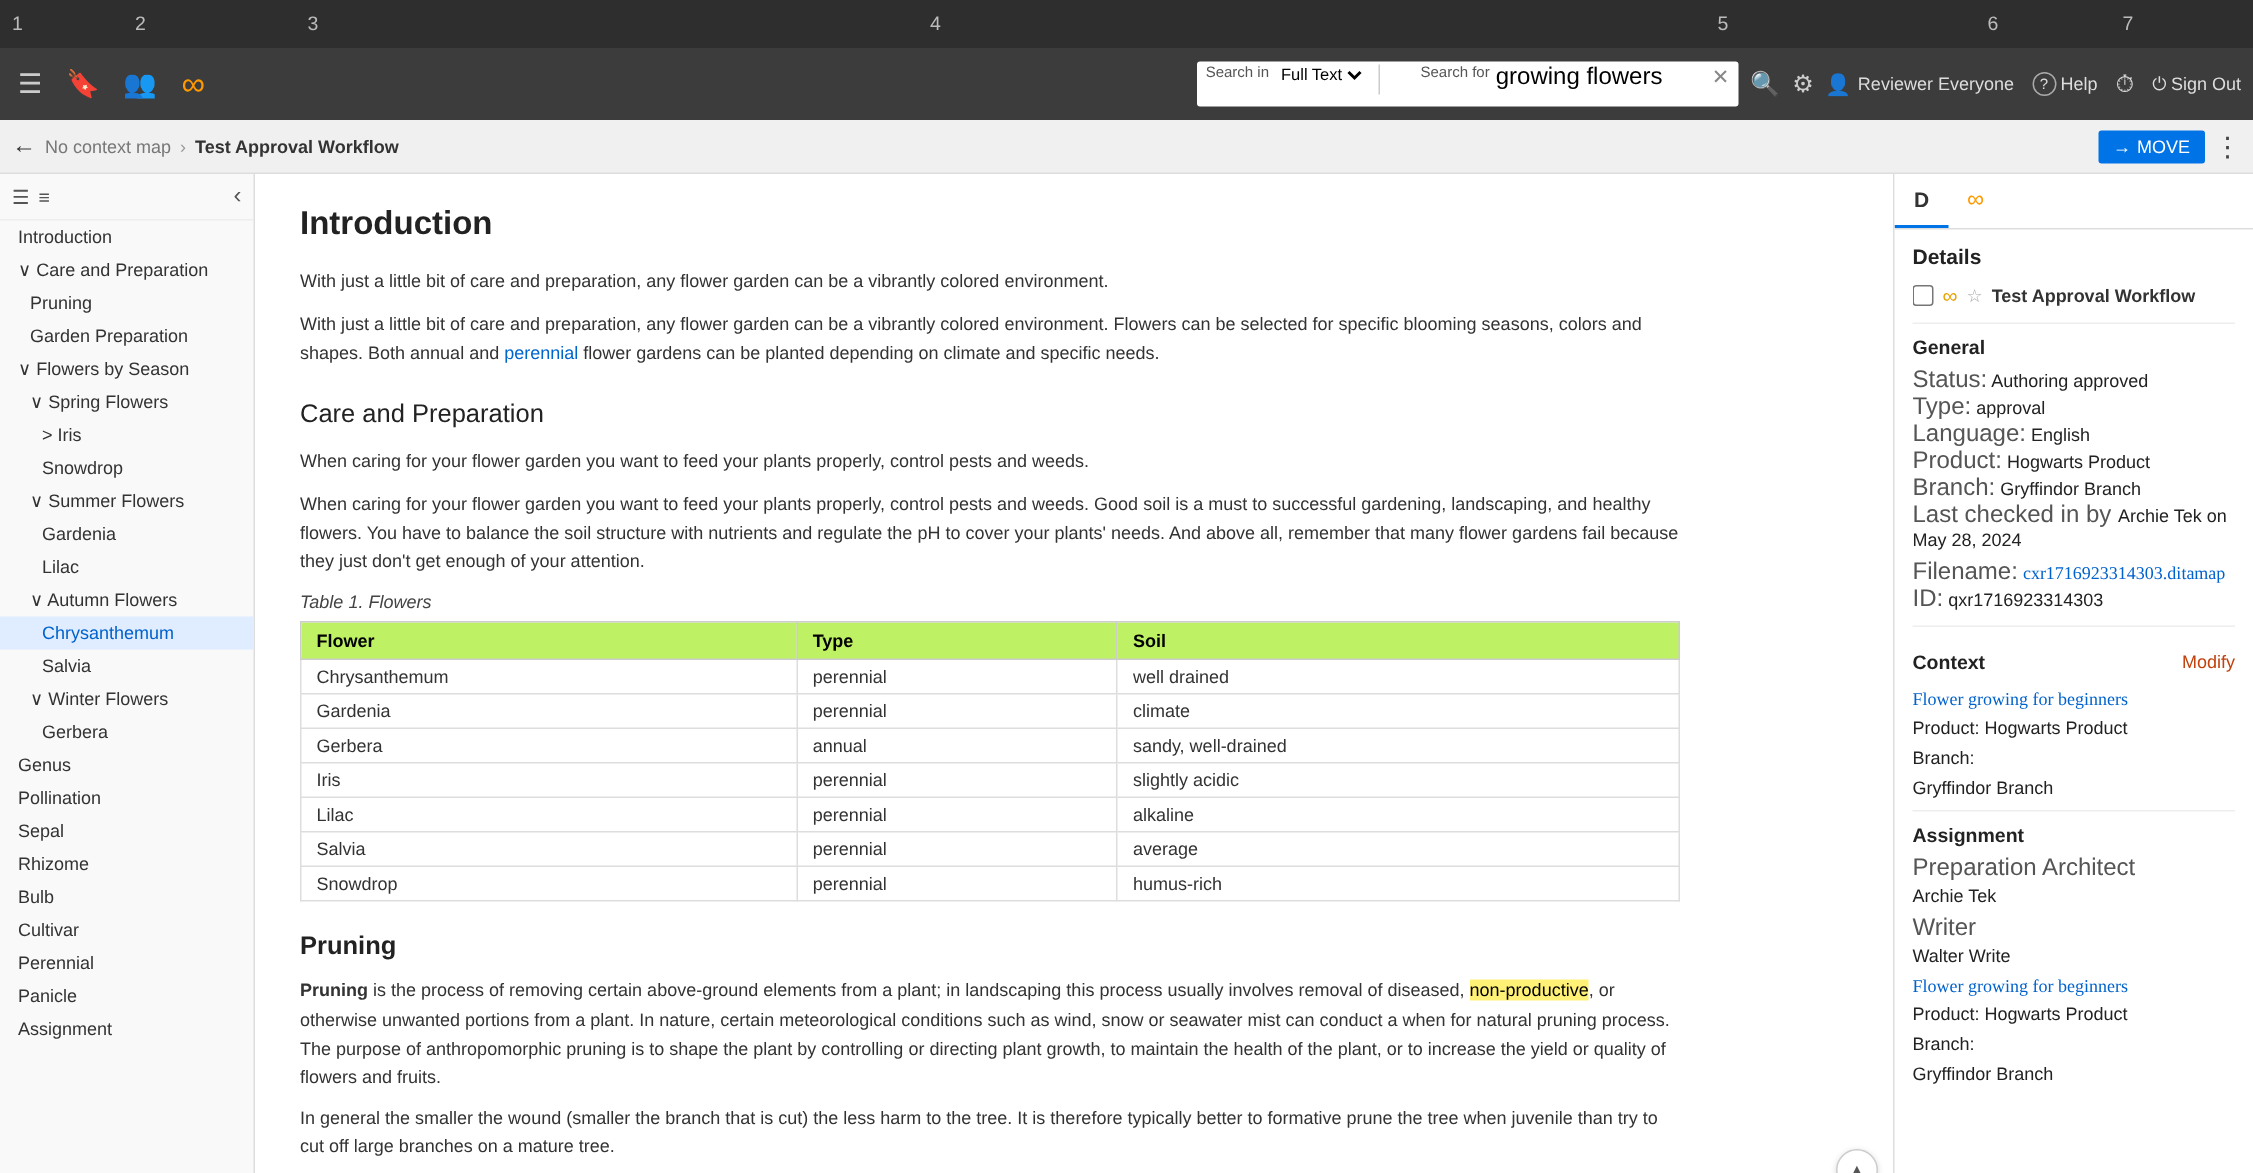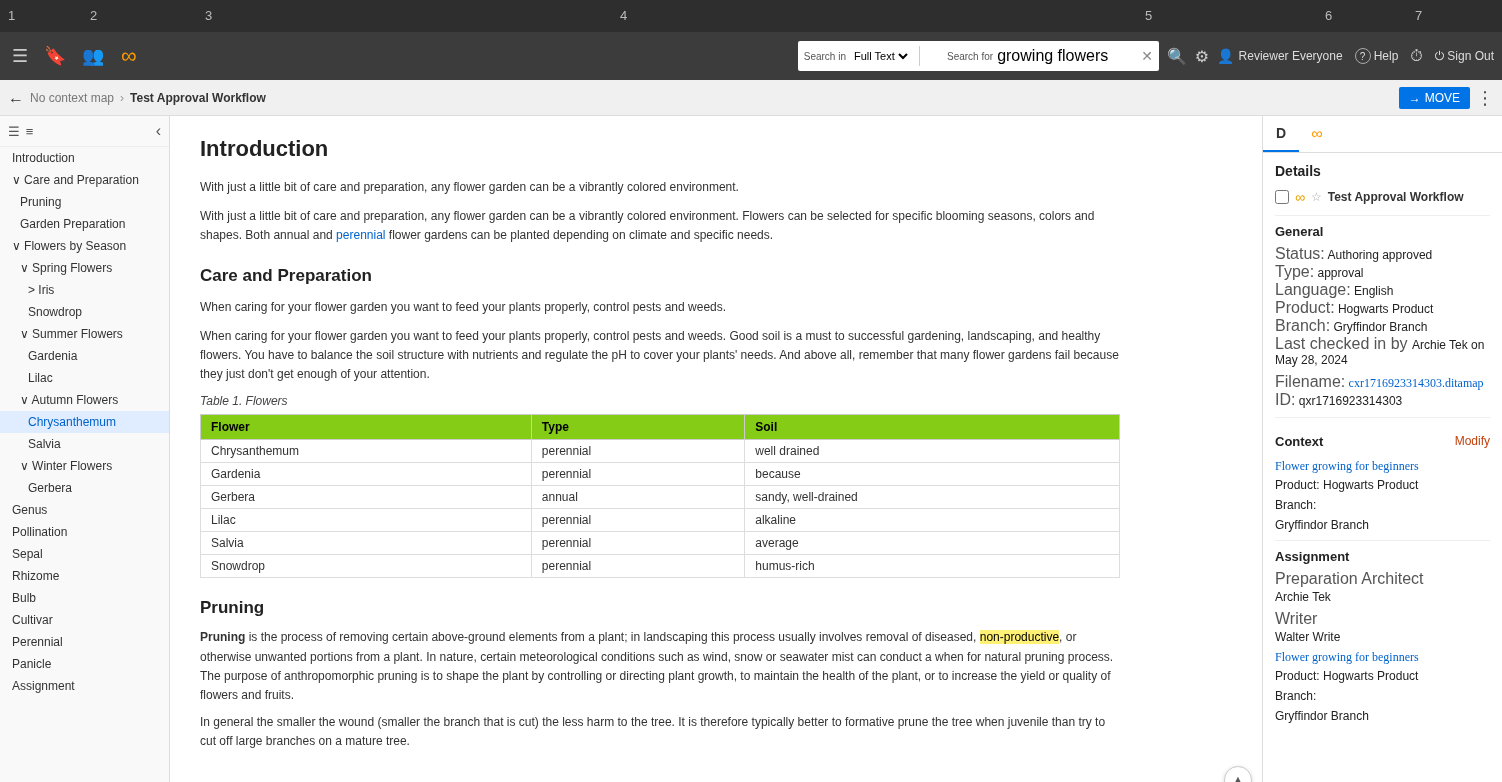--- a/index.html
+++ b/index.html
@@ -17,21 +17,21 @@
     }
     .toolbar-icon {
       cursor: pointer;
       font-size: 18px;
       color: #ccc;
       padding: 4px;
     }
     .toolbar-spacer { flex: 1; }
     .search-area {
       display: flex;
-      align-items: center;
+      align-items: flex-start;
       gap: 4px;
       background: #fff;
       border-radius: 2px;
       padding: 2px 6px;
       height: 30px;
     }
     .search-in-label {
       font-size: 10px;
       color: #555;
       white-space: nowrap;
@@ -159,21 +159,21 @@
     }
     .content-para {
       font-size: 12px;
       line-height: 1.6;
       color: #333;
       margin-bottom: 10px;
     }
     .content-para a { color: #0066cc; text-decoration: none; }
     .content-section-title {
       font-size: 17px;
-      font-weight: bold;
+      font-weight: normal;
       margin: 20px 0 12px 0;
       color: #222;
     }
     .content-sub-para {
       font-size: 12px;
       line-height: 1.6;
       color: #333;
       margin-bottom: 10px;
     }
     .table-caption {
@@ -182,21 +182,21 @@
       margin-bottom: 6px;
       color: #444;
     }
     table.flowers-table {
       border-collapse: collapse;
       width: 100%;
       margin-bottom: 16px;
       font-size: 12px;
     }
     table.flowers-table th {
-      background: #84cc16;
+      background: #bef264;
       border: 1px solid #ccc;
       padding: 5px 10px;
       text-align: left;
       font-weight: bold;
     }
     table.flowers-table td {
       border: 1px solid #ddd;
       padding: 4px 10px;
       color: #333;
     }
@@ -430,26 +430,31 @@
         </thead>
         <tbody id="flowers-table-body">
         <tr>
               <td>Chrysanthemum</td>
               <td>perennial</td>
               <td>well drained</td>
             </tr>
             <tr>
               <td>Gardenia</td>
               <td>perennial</td>
-              <td>because</td>
+              <td>climate</td>
             </tr>
             <tr>
               <td>Gerbera</td>
               <td>annual</td>
               <td>sandy, well-drained</td>
+            </tr>
+            <tr>
+              <td>Iris</td>
+              <td>perennial</td>
+              <td>slightly acidic</td>
             </tr>
             <tr>
               <td>Lilac</td>
               <td>perennial</td>
               <td>alkaline</td>
             </tr>
             <tr>
               <td>Salvia</td>
               <td>perennial</td>
               <td>average</td>

